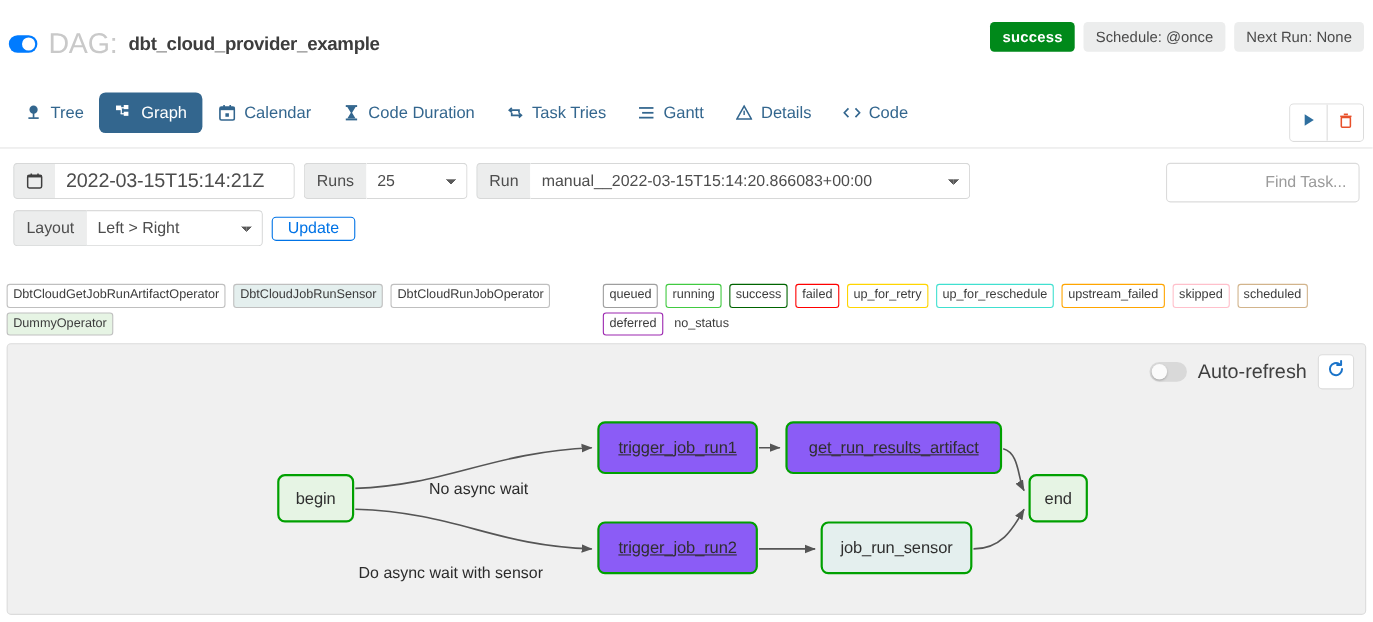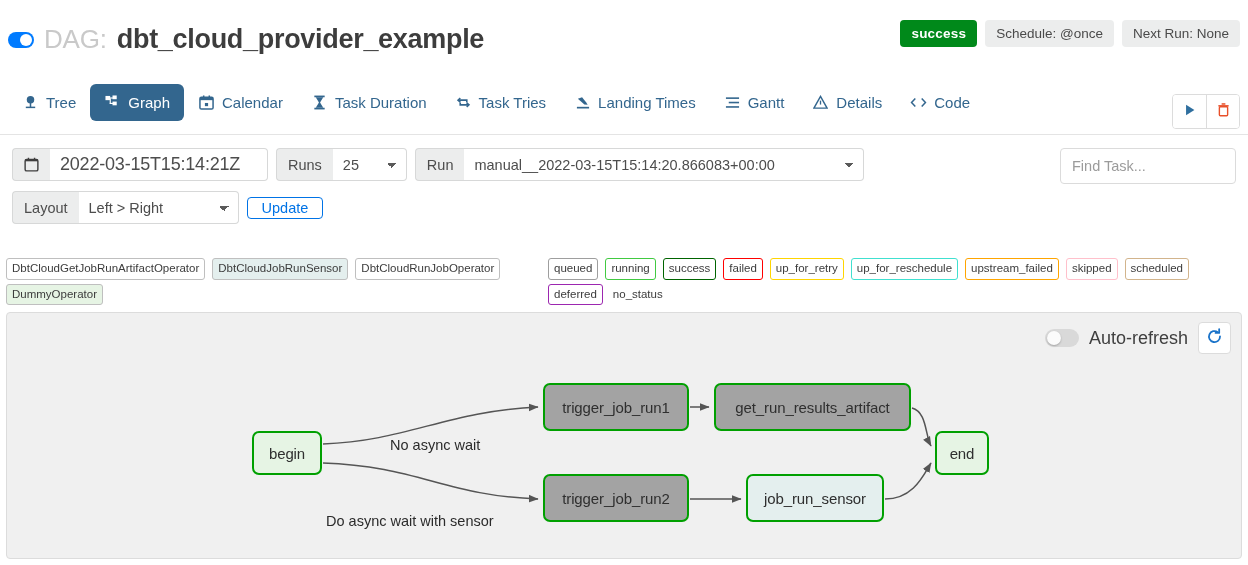--- a/index.html
+++ b/index.html
@@ -26,21 +26,21 @@
     position: relative; flex: none; cursor: pointer;
   }
   .toggle-pause::after {
     content: ""; position: absolute; top: 2px; right: 2px;
     width: 12px; height: 12px; border-radius: 50%; background: #fff;
   }
   .dag-label {
     font-size: 26px; color: #c9c9c9; font-weight: 400; letter-spacing: -0.2px;
   }
   .dag-name {
-    font-size: 27px; color: #3d3d3d; font-weight: bold; letter-spacing: -0.3px;
+    font-size: 17px; color: #3d3d3d; font-weight: bold; letter-spacing: -0.3px;
   }
   .header-badges {
     position: absolute; right: 8px; top: 20px;
     display: flex; align-items: center; gap: 8px;
   }
   .badge {
     font-size: 13.5px; padding: 6px 11px; border-radius: 4px;
     background: #eceded; color: #4a4a4a; white-space: nowrap;
   }
   .badge.success {
@@ -98,35 +98,36 @@
     border-radius: 0 4px 4px 0; border-left: none;
     appearance: none; -webkit-appearance: none;
     font-family: "Liberation Sans", sans-serif;
     background-image:
       linear-gradient(45deg, transparent 50%, #5a5a5a 50%),
       linear-gradient(135deg, #5a5a5a 50%, transparent 50%);
     background-position: calc(100% - 14px) 14px, calc(100% - 9px) 14px;
     background-size: 5px 5px, 5px 5px;
     background-repeat: no-repeat;
   }
-  .sel.runs { width: 74px; }
+  .sel.runs { width: 92px; }
   .sel.run  { width: 400px; }
   .sel.layout { width: 160px; }
   .btn-update {
     height: 22px; margin-left: 8px; padding: 0 14px;
     background: #fff; border: 1px solid #0073e6; color: #0073e6;
     border-radius: 4px; font-size: 14.5px; cursor: pointer;
     font-family: "Liberation Sans", sans-serif;
   }
   .findtask {
     position: absolute; right: 0; top: 0;
     width: 176px; height: 33px;
     border: 1px solid #dbdbdb; border-radius: 4px; background: #fff;
     font-size: 14.5px; color: #4d4d4d; padding: 17px 11px;
     font-family: "Liberation Sans", sans-serif;
+    text-align: right;
   }
   .findtask::placeholder { color: #9b9b9b; }
   .calicon {
     width: 38px; border-radius: 4px 0 0 4px;
   }
 
   
   .legends {
     position: absolute; left: 0; top: 250px; width: 1248px; height: 56px;
   }
@@ -172,21 +173,21 @@
   .node {
     position: absolute;
     border: 2.5px solid #00a000; border-radius: 7px;
     display: flex; align-items: center; justify-content: center;
     font-size: 15px; color: #2f2f2f; cursor: pointer;
     background: #ffffff; white-space: nowrap;
     letter-spacing: -0.1px;
   }
   .node.fill-dummy  { background: #e6f4e4; }
   .node.fill-sensor { background: #e4efee; }
-  .node.fill-white  { background: #a3a3a3; }
+  .node.fill-white  { background: #8b5cf6; text-decoration: underline; }
 
   .edge-label {
     position: absolute; font-size: 14.5px; color: #2b2b2b; white-space: nowrap;
   }
 </style>
 </head>
 <body>
 
 <div class="page">
 
@@ -245,44 +246,35 @@
       </div>
 
       <div class="tab">
         <span class="ic">
           <svg width="15" height="15" viewBox="0 0 16 16">
               <rect x="2.5" y="0.6" width="11" height="1.8" fill="currentColor"></rect>
               <rect x="2.5" y="13.6" width="11" height="1.8" fill="currentColor"></rect>
               <path d="M4 2.4 L12 2.4 L8.6 8 L12 13.6 L4 13.6 L7.4 8 Z" fill="currentColor"></path>
             </svg>
         </span>
-        <span>Task Duration</span>
+        <span>Code Duration</span>
       </div>
 
       <div class="tab">
         <span class="ic">
           <svg width="15" height="15" viewBox="0 0 16 16">
               <path d="M2.5 5.5 h9 v2.5" fill="none" stroke="currentColor" stroke-width="1.7"></path>
               <path d="M13.5 10.5 h-9 v-2.5" fill="none" stroke="currentColor" stroke-width="1.7"></path>
               <path d="M4.6 3.4 L2.2 5.5 L4.6 7.6" fill="none" stroke="currentColor" stroke-width="1.7"></path>
               <path d="M11.4 8.4 L13.8 10.5 L11.4 12.6" fill="none" stroke="currentColor" stroke-width="1.7"></path>
             </svg>
         </span>
         <span>Task Tries</span>
       </div>
 
-      <div class="tab">
-        <span class="ic">
-          <svg width="16" height="15" viewBox="0 0 16 16">
-              <path d="M1.5 13.5 h13" stroke="currentColor" stroke-width="1.8" fill="none"></path>
-              <path d="M2.5 4 L9.5 10 L13 10.5 L11.5 8 L7 2.5 Z" fill="currentColor"></path>
-            </svg>
-        </span>
-        <span>Landing Times</span>
-      </div>
 
       <div class="tab">
         <span class="ic">
           <svg width="15" height="15" viewBox="0 0 16 16">
               <rect x="1" y="2.5" width="14" height="1.7" fill="currentColor"></rect>
               <rect x="4" y="7.2" width="11" height="1.7" fill="currentColor"></rect>
               <rect x="1" y="11.9" width="14" height="1.7" fill="currentColor"></rect>
             </svg>
         </span>
         <span>Gantt</span>

